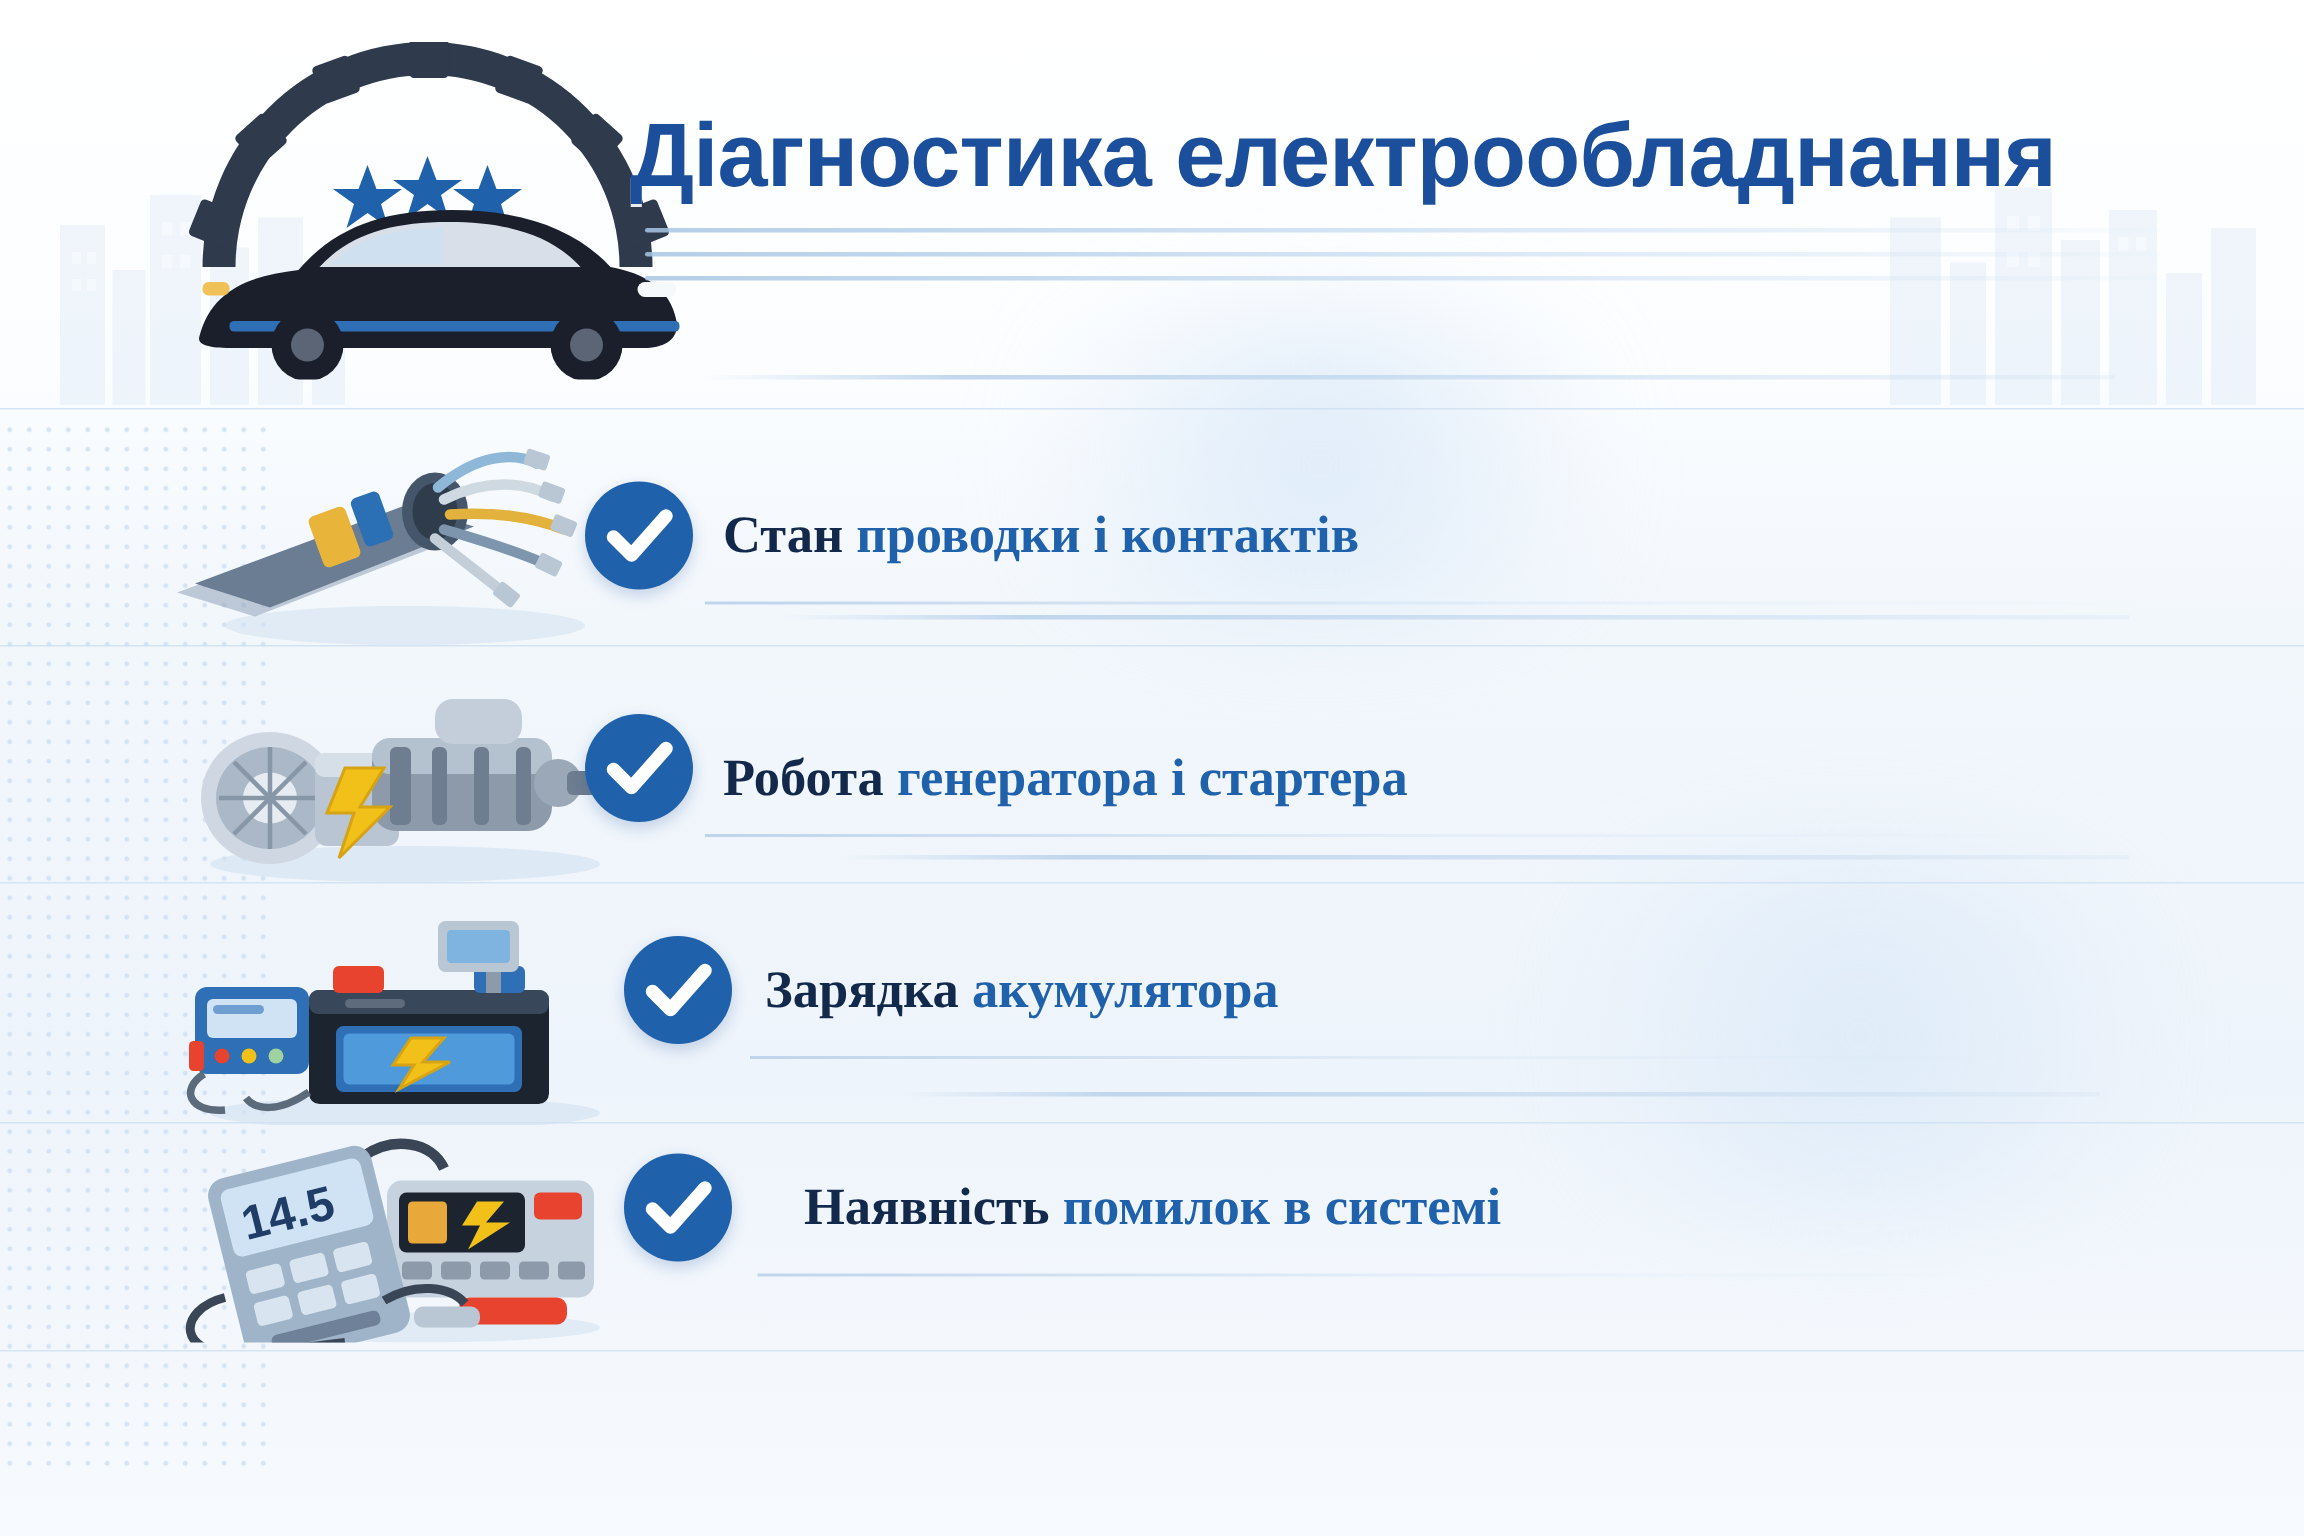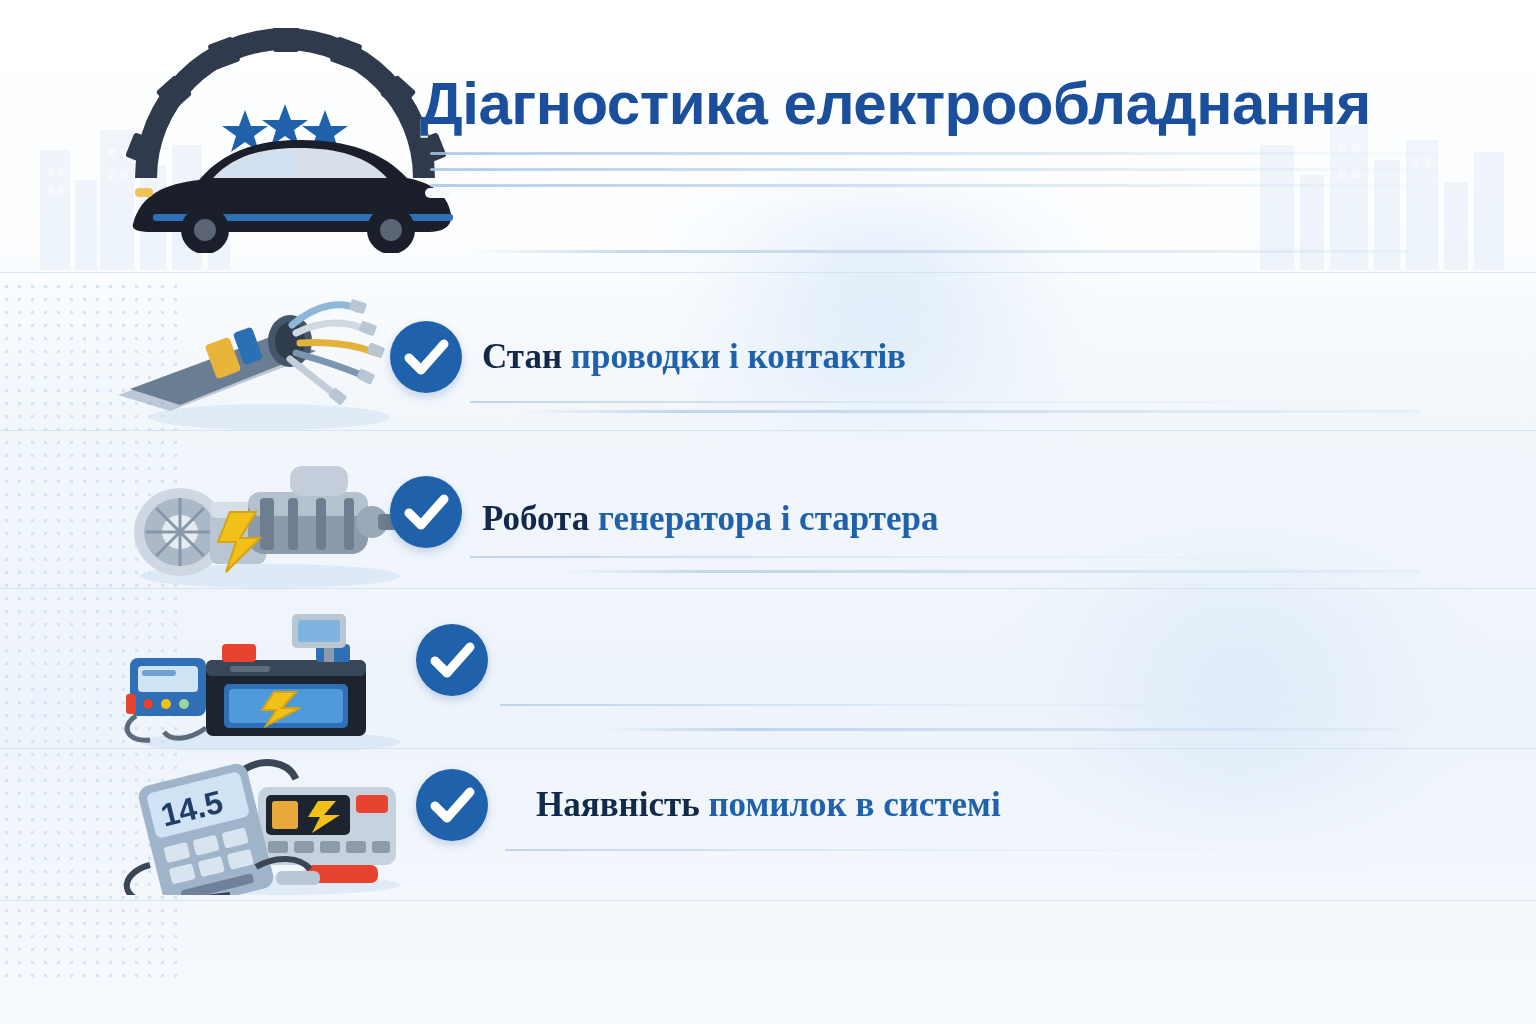--- a/index.html
+++ b/index.html
@@ -350,20 +350,23 @@
       </g>
       <path d="M96,128 C76,142 60,140 54,132" stroke="#5c6b7c" stroke-width="5" fill="none"></path>
     </svg>
 
     <div class="check" style="left:416px; top:24px;">
       <svg width="72" height="72" viewBox="0 0 72 72">
         <path d="M19 37 L31 49 L54 23" stroke="#ffffff" stroke-width="9" fill="none" stroke-linecap="round" stroke-linejoin="round"></path>
       </svg>
     </div>
 
+    <div class="row-text" style="left:510px; top:40px;">
+      <span>Зарядка </span><span class="hl">акумулятора</span>
+    </div>
 
     <div class="row-line" style="left:500px; top:104px; width:860px;"></div>
   </div>
 
   <div class="row" style="top:745px;">
     <svg class="row-art" viewBox="0 0 300 150">
       <ellipse cx="170" cy="140" rx="120" ry="10" fill="#d3e2f1" opacity="0.6"></ellipse>
       <g>
         <rect x="148" y="42" width="138" height="78" rx="10" fill="#c6d2de"></rect>
         <rect x="156" y="50" width="84" height="40" rx="5" fill="#1c2430"></rect>

